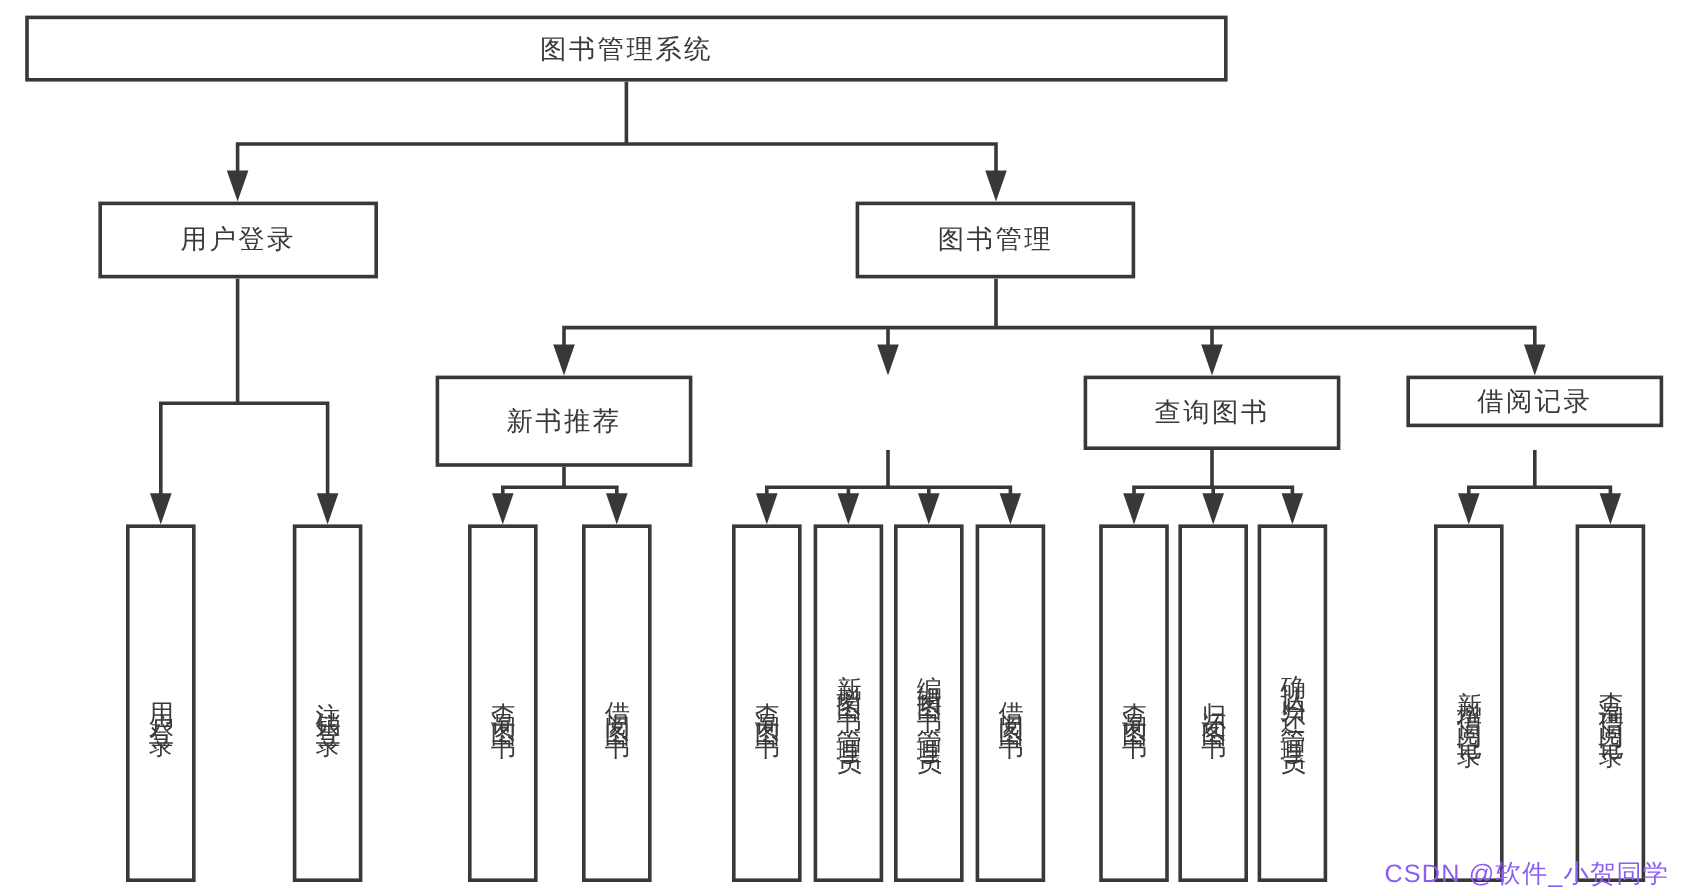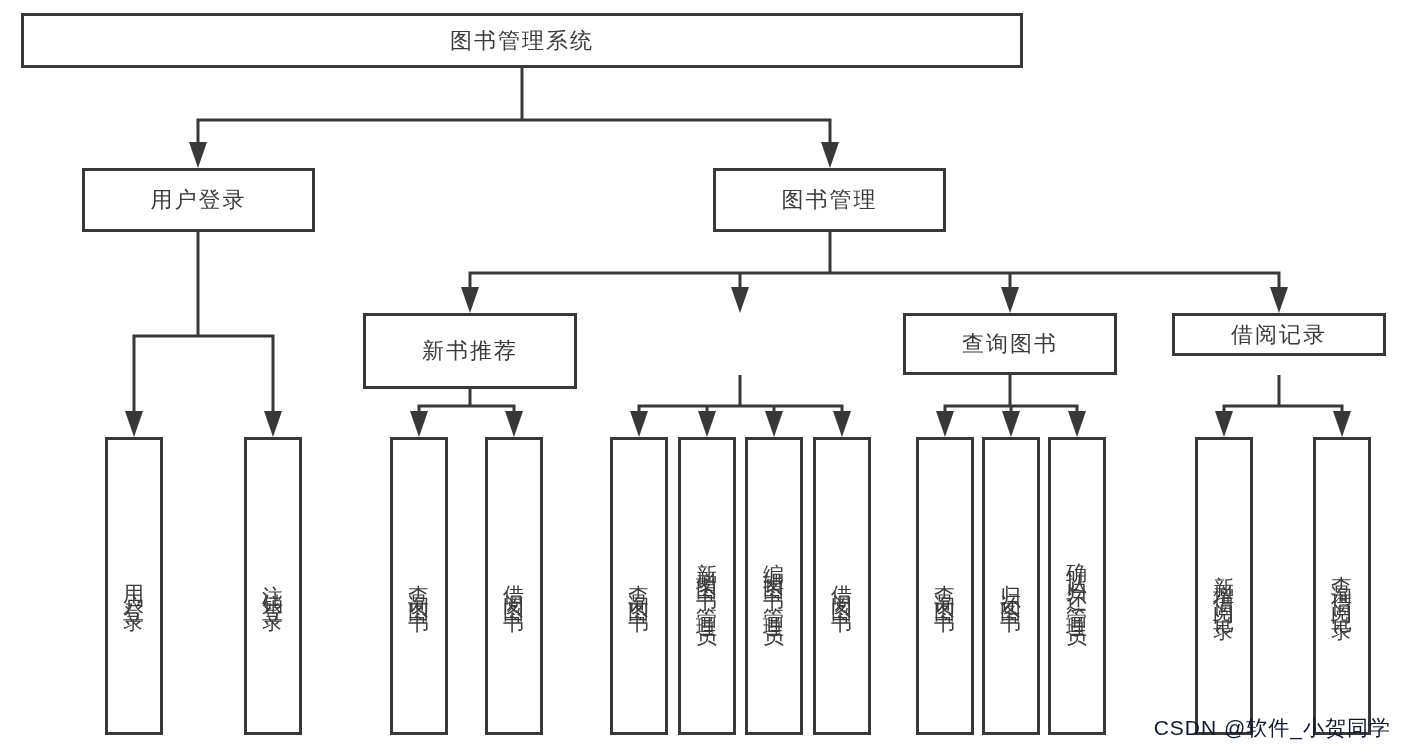--- a/index.html
+++ b/index.html
@@ -66,21 +66,21 @@
   #leaf-cb-return  { left: 982px; }
   #leaf-cb-confirm { left: 1048px; }
   #leaf-br-add    { left: 1195px; }
   #leaf-br-query  { left: 1313px; }
 
   #watermark {
     position: absolute;
     top: 714px;
     right: 14px;
     font-size: 21px;
-    color: #0f172a;
+    color: #8b5cf6;
     letter-spacing: 1px;
     z-index: 5;
     white-space: nowrap;
     text-align: right;
   }
 </style>
 </head>
 <body>
 
 <div id="stage">

